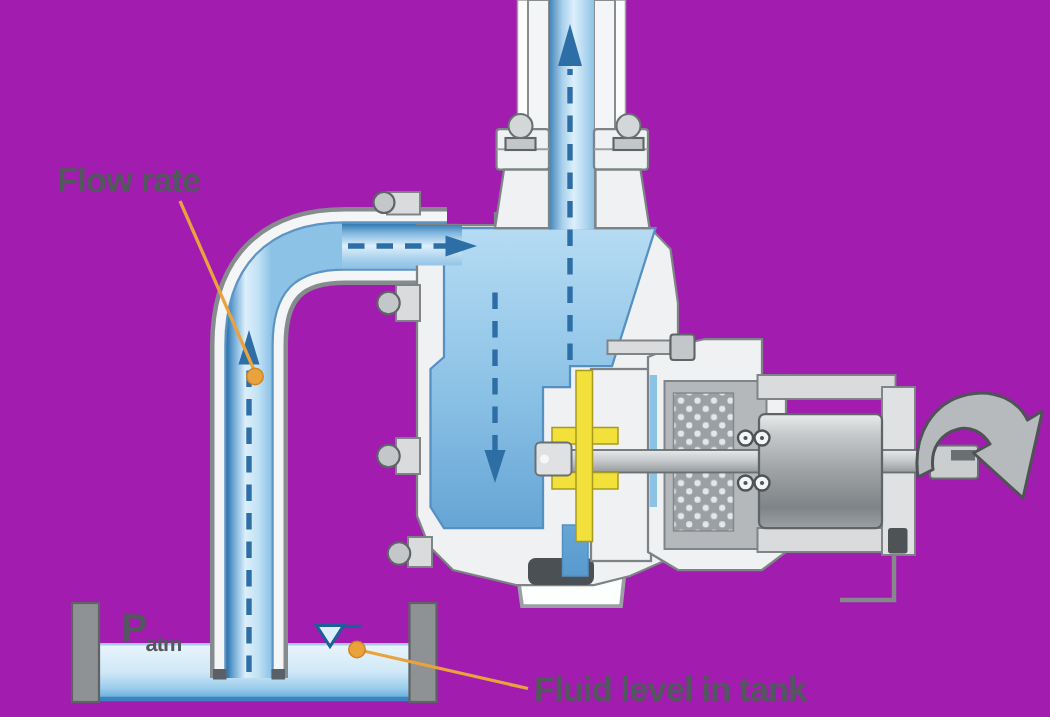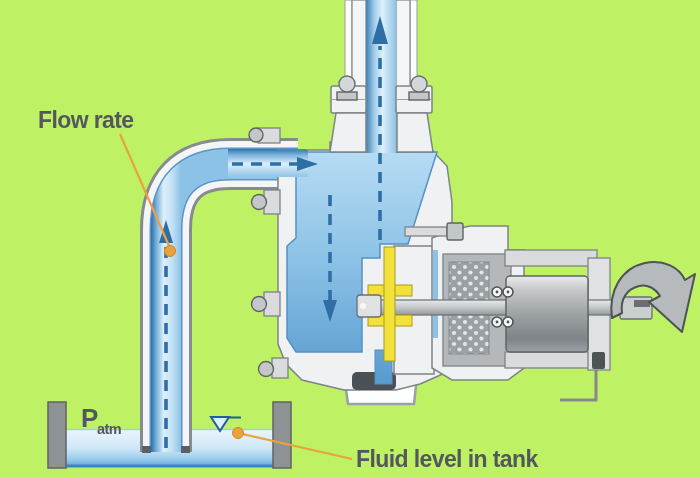--- a/index.html
+++ b/index.html
@@ -1,16 +1,16 @@
 <!DOCTYPE html>
 <html style="--c-label-text: #53575e; --c-leader-orange: #eaa23d; --c-flow-arrow: #2e6ea6; --c-fluid-light: #dceffb; --c-fluid-mid: #8cc2e6; --c-fluid-deep: #2a70a8; --c-impeller-yellow: #f1e13a; --c-metal-light: #eff1f2; --c-metal-mid: #b7babd; --c-metal-outline: #7d8386; --c-tank-wall: #8f9294;"><head>
 <meta charset="utf-8">
 <style>
   html,body{margin:0;padding:0;background:#ffffff;}
-  #stage{position:relative;width:700px;height:478px;background:#bef264;overflow:hidden;
+  #stage{position:relative;width:700px;height:478px;background:#a21caf;overflow:hidden;
          font-family:"Liberation Sans",sans-serif;}
   svg{position:absolute;left:0;top:0;}
   .lbl{font-family:"Liberation Sans",sans-serif;font-weight:bold;font-size:23px;
        fill:var(--c-label-text,#53575e);letter-spacing:-0.6px;}
   .lbl-p{font-size:26px;}
   .lbl-sub{font-size:14.5px;}
   .leader{stroke:var(--c-leader-orange,#eaa23d);stroke-width:2.2;fill:none;}
   .ldot{fill:var(--c-leader-orange,#eaa23d);stroke:#cf8524;stroke-width:1;}
   .dash{stroke:var(--c-flow-arrow,#2e6ea6);stroke-width:3.6;fill:none;
         stroke-dasharray:11 8;}

